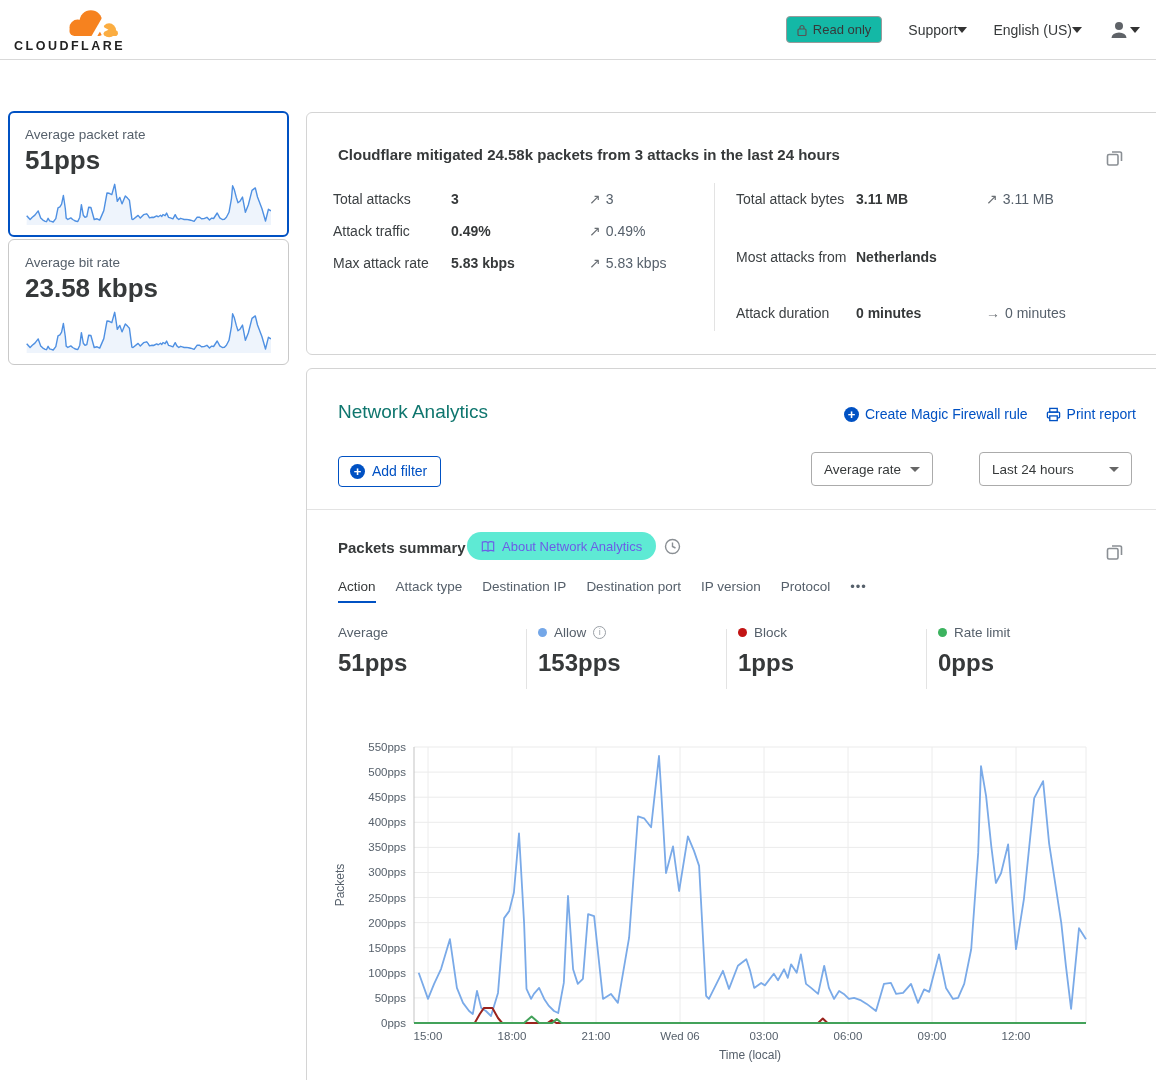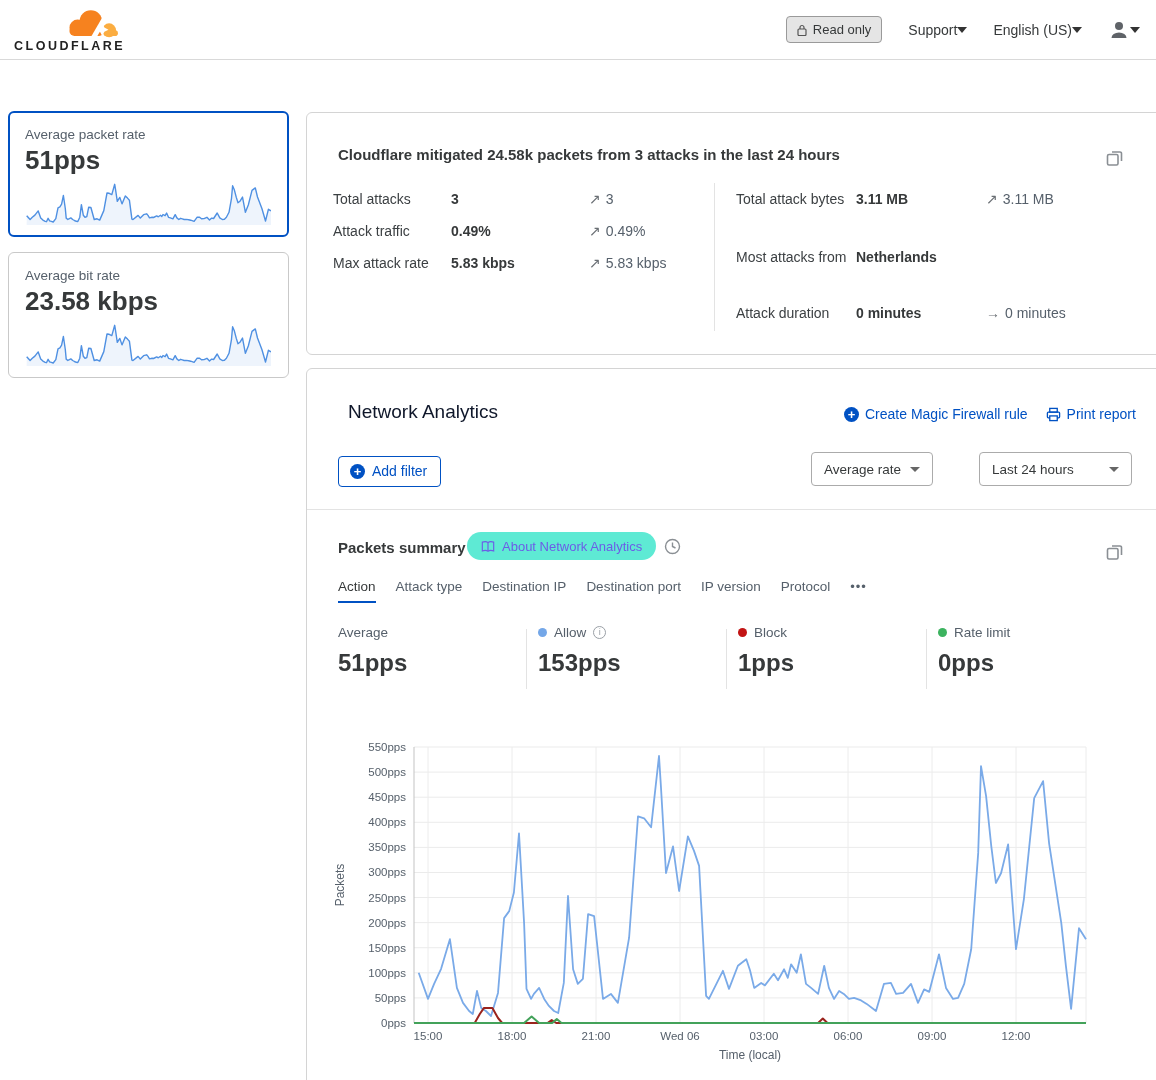--- a/index.html
+++ b/index.html
@@ -8,34 +8,34 @@
     width:1156px; height:1080px; overflow:hidden; position:relative;
     font-family:"Liberation Sans", sans-serif; color:#36393a;
   }
   
   .header { height:60px; display:flex; align-items:center; justify-content:space-between;
             padding:0 16px 0 14px; border-bottom:1px solid #d9d9d9; background:#fff; }
   .brand { display:flex; flex-direction:column; align-items:flex-start; }
   .brand svg { margin-left:48px; }
   .brand-word { font-size:12.5px; font-weight:bold; letter-spacing:2.5px; color:#222; margin-top:-2px; }
   .header-right { display:flex; align-items:center; gap:26px; }
-  .readonly-badge { display:flex; align-items:center; gap:6px; background:#e5e5e5;
+  .readonly-badge { display:flex; align-items:center; gap:6px; background:#14b8a6;
     border:1px solid #9a9a9a; border-radius:4px; padding:5px 10px; font-size:13px; color:#36393a; }
   .hmenu { display:flex; align-items:center; font-size:14px; color:#36393a; cursor:pointer; }
   .caret { width:0; height:0; border-left:5px solid transparent; border-right:5px solid transparent;
            border-top:6px solid #333; display:inline-block; }
   .user-icon svg { display:block; }
   
   .content { display:flex; align-items:flex-start; padding:51px 0 0 8px; }
   .left-col { width:281px; flex-shrink:0; }
   .main-col { width:890px; margin-left:17px; flex-shrink:0; }
   
   .metric-card { border:1px solid #c9c9c9; border-radius:6px; padding:15px 16px 10px; background:#fff; }
   .metric-card.selected { border:2px solid #0051c3; padding:14px 15px 9px; }
-  .metric-card + .metric-card { margin-top:15px; }
+  .metric-card + .metric-card { margin-top:2px; }
   .metric-label { font-size:13.5px; color:#56606b; }
   .metric-value { font-size:26px; font-weight:600; color:#36393a; margin-top:3px; }
   .metric-spark { margin-top:4px; display:block; }
   
   .card { position:relative; background:#fff; border:1px solid #d4d4d4; border-radius:6px; }
   .summary-card { margin-top:1px; height:243px; }
   .analytics-card { margin-top:13px; height:760px; }
   .copy-icon { position:absolute; left:799px; cursor:pointer; }
   
   .summary-title { position:absolute; left:31px; top:33px; font-size:15px; font-weight:bold; color:#36393a; }
@@ -45,21 +45,21 @@
   .srow .delta { color:#56606b; }
   .srow .arr { color:#6b7075; margin-right:5px; }
   .srow-l { left:26px; width:376px; }
   .srow-l .lbl { width:118px; }
   .srow-l .val { width:138px; }
   .srow-r { left:429px; width:376px; }
   .srow-r .lbl { width:120px; line-height:24px; margin-top:-2px; }
   .srow-r .val { width:130px; }
   .vdivider { position:absolute; left:407px; top:70px; height:148px; border-left:1px solid #e3e3e3; }
   
-  .na-title { position:absolute; left:41px; top:32px; font-size:19px; color:#0f172a; }
+  .na-title { position:absolute; left:31px; top:32px; font-size:19px; color:#0f766e; }
   .na-links { position:absolute; left:537px; top:37px; display:flex; gap:18px; font-size:14px; }
   .bluelink { color:#0051c3; display:flex; align-items:center; gap:6px; cursor:pointer; text-decoration:none; }
   .plus-circle { width:15px; height:15px; border-radius:50%; background:#0051c3; color:#fff; font-size:13px;
                  line-height:15px; text-align:center; font-weight:bold; display:inline-block; }
   .add-filter { position:absolute; left:31px; top:87px; display:flex; align-items:center; gap:7px;
     border:1px solid #0051c3; border-radius:4px; background:#fff; color:#0051c3; font-size:14px;
     padding:6px 13px 7px 11px; cursor:pointer; font-family:inherit; }
   .select { position:absolute; top:83px; height:34px; border:1px solid #ababab; border-radius:4px;
     display:flex; align-items:center; justify-content:space-between; padding:0 12px; font-size:13.5px;
     color:#36393a; background:#fff; cursor:pointer; }

